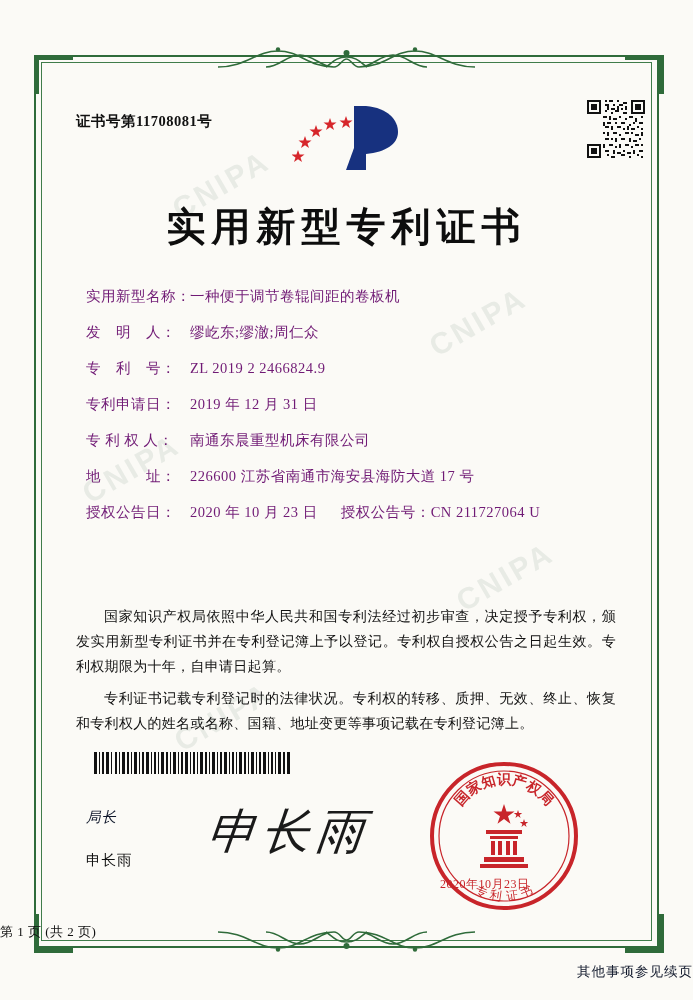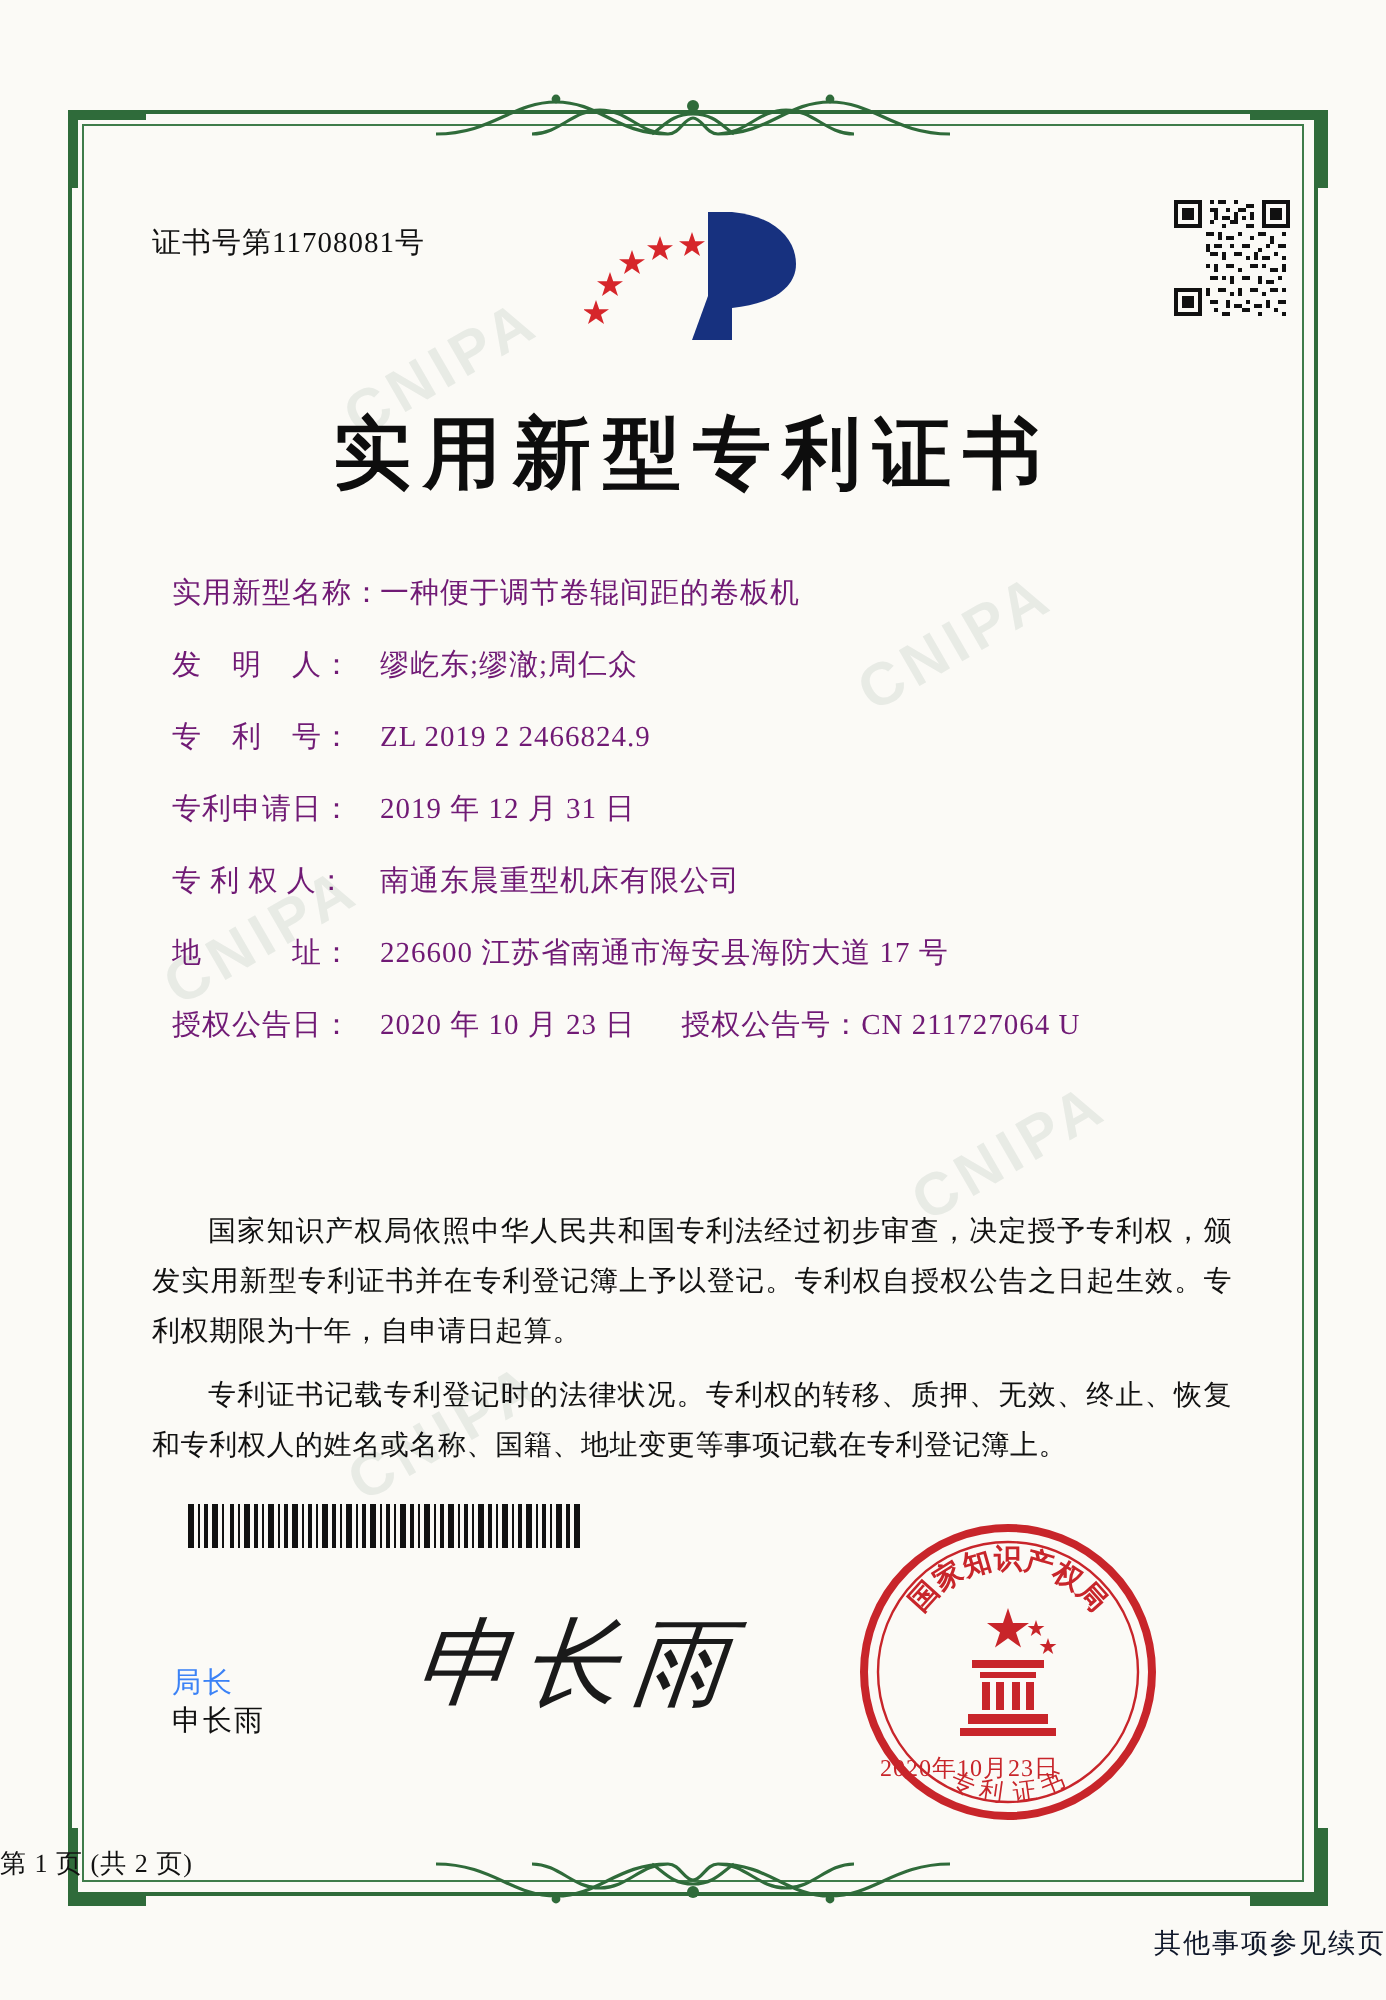--- a/index.html
+++ b/index.html
@@ -93,20 +93,21 @@
   .wm5 { left: 170px; top: 700px; }
 
   
   .cert-no {
     position: absolute;
     left: 76px;
     top: 112px;
     font-size: 14.5px;
     color: #111;
     letter-spacing: .5px;
+    font-weight: bold;
   }
 
   .qr {
     position: absolute;
     right: 48px;
     top: 100px;
     width: 58px;
     height: 58px;
   }
 
@@ -180,24 +181,25 @@
     left: 94px;
     top: 752px;
     width: 196px;
     height: 22px;
   }
 
   
   .sig-label {
     position: absolute;
     left: 86px;
-    top: 832px;
+    top: 808px;
     font-size: 14.5px;
-    color: #3b82f6;
+    color: #0f172a;
     letter-spacing: 1px;
+    font-style: italic;
   }
   .sig-name {
     position: absolute;
     left: 86px;
     top: 851px;
     font-size: 14.5px;
     color: #111;
     letter-spacing: 1px;
   }
   .sig-script {

